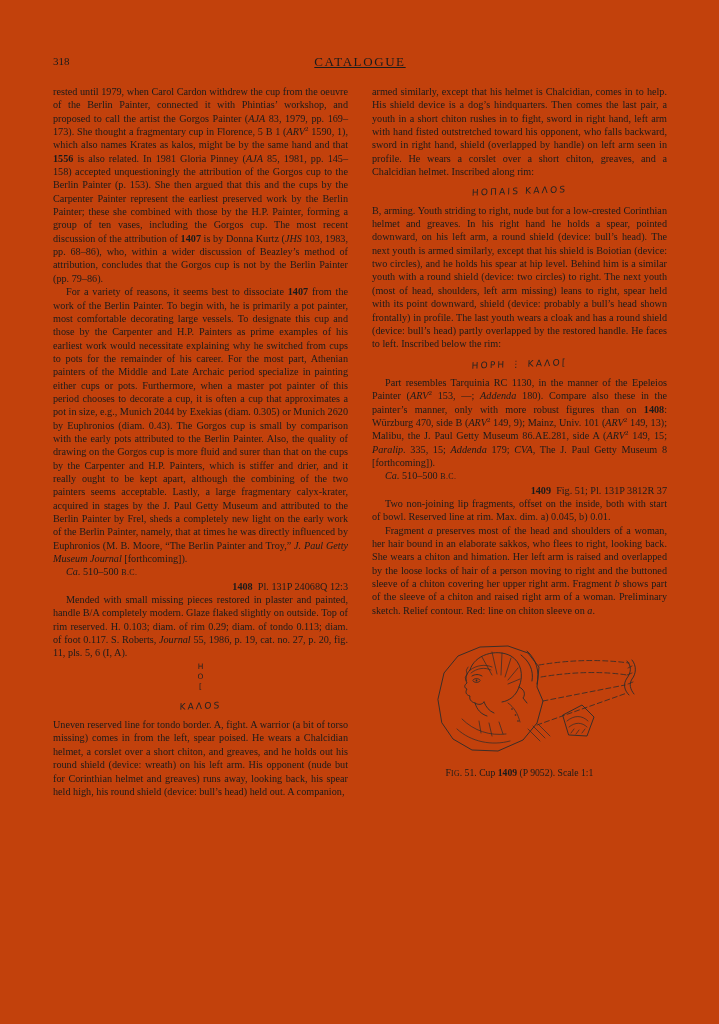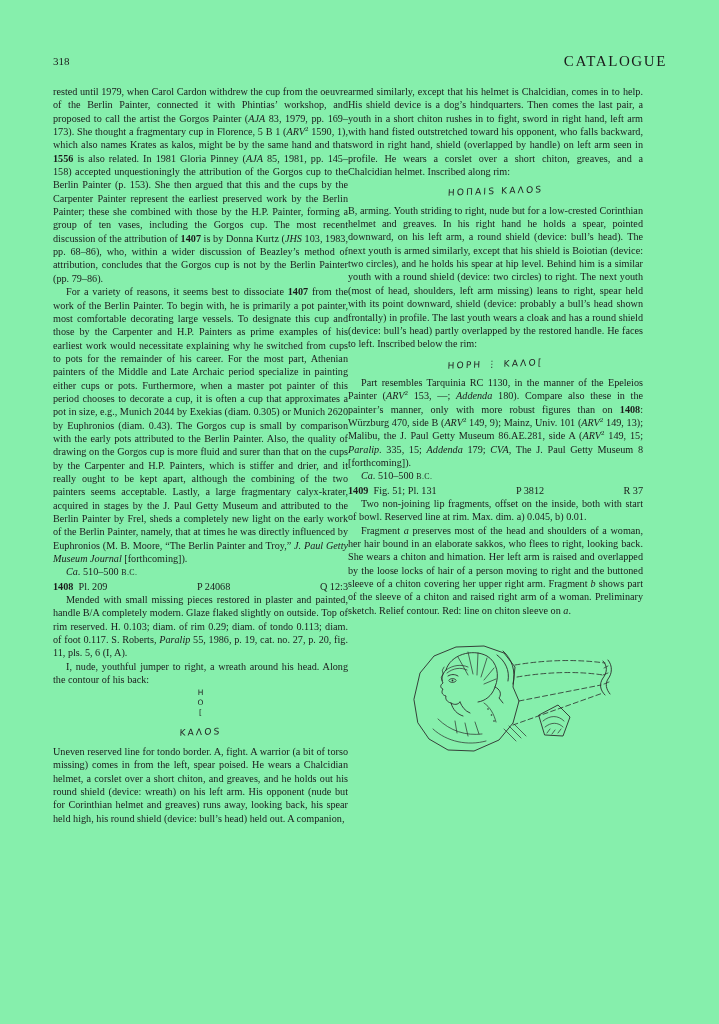--- a/index.html
+++ b/index.html
@@ -1,31 +1,31 @@
 <!DOCTYPE html>
 <html><head>
 <meta charset="utf-8">
 <style>
   html,body{margin:0;padding:0;background:#e8e8e8;}
   .page{
     position:relative;width:719px;height:1024px;margin:0 auto;
-    background:#86efac;color:#1b1b1b;overflow:hidden;
+    background:#c2410c;color:#1b1b1b;overflow:hidden;
     font-family:"Liberation Serif","DejaVu Serif",serif;
     font-size:10.2px;line-height:13.35px;
   }
   .page-header{position:relative;padding:55px 52px 0 53px;height:14px;}
   .page-num{position:absolute;left:53px;top:55px;font-size:11px;}
-  .page-title{display:block;text-align:right;font-size:15px;letter-spacing:1.6px;}
-  .columns{display:flex;padding:16px 52px 0 53px;}
+  .page-title{display:block;text-align:center;font-size:13px;letter-spacing:1.6px;text-decoration:underline;}
+  .columns{display:flex;gap:24px;padding:16px 52px 0 53px;}
   .col{width:295px;}
   .col p{margin:0;text-align:justify;}
   .ind{text-indent:13px;}
   .sc{font-size:0.78em;letter-spacing:0.4px;}
   sup{font-size:7px;line-height:0;vertical-align:super;}
-  .entry-head{display:flex;justify-content:space-between;margin:13px 0 1px 0;}
+  .entry-head{display:flex;justify-content:flex-end;margin:13px 0 1px 0;}
   .entry-head b{font-weight:bold;}
   .inscr{
     font-family:"DejaVu Sans",sans-serif;font-size:9px;letter-spacing:2.2px;
     text-align:center !important;transform:rotate(-2deg) skewX(-4deg);
     margin:7px 0 5px 0 !important;color:#222;
   }
   .inscr-vert-wrap{text-align:center;margin:2px 0 1px 0;line-height:9px;}
   .inscr-vert{
     display:inline-block;writing-mode:vertical-rl;text-orientation:upright;
     font-family:"DejaVu Sans",sans-serif;font-size:7.5px;letter-spacing:1px;color:#222;
@@ -44,27 +44,26 @@
   </div>
 
   <div class="columns">
 
     <div class="col">
       <p>rested until 1979, when Carol Cardon withdrew the cup from the oeuvre of the Berlin Painter, connected it with Phintias’ workshop, and proposed to call the artist the Gorgos Painter (<i>AJA</i> 83, 1979, pp. 169–173).  She thought a fragmentary cup in Florence, 5 B 1 (<i>ARV</i><sup>2</sup> 1590, 1), which also names Krates as kalos, might be by the same hand and that <b>1556</b> is also related.  In 1981 Gloria Pinney (<i>AJA</i> 85, 1981, pp. 145–158) accepted unquestioningly the attribution of the Gorgos cup to the Berlin Painter (p. 153).  She then argued that this and the cups by the Carpenter Painter represent the earliest preserved work by the Berlin Painter; these she combined with those by the H.P. Painter, forming a group of ten vases, including the Gorgos cup.  The most recent discussion of the attribution of <b>1407</b> is by Donna Kurtz (<i>JHS</i> 103, 1983, pp. 68–86), who, within a wider discussion of Beazley’s method of attribution, concludes that the Gorgos cup is not by the Berlin Painter (pp. 79–86).</p>
       <p class="ind">For a variety of reasons, it seems best to dissociate <b>1407</b> from the work of the Berlin Painter.  To begin with, he is primarily a pot painter, most comfortable decorating large vessels.  To designate this cup and those by the Carpenter and H.P. Painters as prime examples of his earliest work would necessitate explaining why he switched from cups to pots for the remainder of his career.  For the most part, Athenian painters of the Middle and Late Archaic period specialize in painting either cups or pots.  Furthermore, when a master pot painter of this period chooses to decorate a cup, it is often a cup that approximates a pot in size, e.g., Munich 2044 by Exekias (diam. 0.305) or Munich 2620 by Euphronios (diam. 0.43).  The Gorgos cup is small by comparison with the early pots attributed to the Berlin Painter.  Also, the quality of drawing on the Gorgos cup is more fluid and surer than that on the cups by the Carpenter and H.P. Painters, which is stiffer and drier, and it really ought to be kept apart, although the combining of the two painters seems acceptable.  Lastly, a large fragmentary calyx-krater, acquired in stages by the J. Paul Getty Museum and attributed to the Berlin Painter by Frel, sheds a completely new light on the early work of the Berlin Painter, namely, that at times he was directly influenced by Euphronios (M. B. Moore, “The Berlin Painter and Troy,” <i>J. Paul Getty Museum Journal</i> [forthcoming]).</p>
       <p class="ind"><i>Ca.</i> 510–500 <span class="sc">B.C.</span></p>
 
       <p class="entry-head">
-        <span><b>1408</b>&nbsp; <span>Pl. 209</span></span>
+        <span><b>1408</b>&nbsp; <span>Pl. 131</span></span>
         <span>P 24068</span>
         <span>Q 12:3</span>
       </p>
 
-      <p class="ind">Mended with small missing pieces restored in plaster and painted, handle B/A completely modern.  Glaze flaked slightly on outside.  Top of rim reserved.  H. 0.103; diam. of rim 0.29; diam. of tondo 0.113; diam. of foot 0.117.  S. Roberts, <i>Paralip</i> 55, 1986, p. 19, cat. no. 27, p. 20, fig. 11, pls. 5, 6 (I, A).</p>
-      <p class="ind">I, nude, youthful jumper to right, a wreath around his head.  Along the contour of his back:</p>
+      <p class="ind">Mended with small missing pieces restored in plaster and painted, handle B/A completely modern.  Glaze flaked slightly on outside.  Top of rim reserved.  H. 0.103; diam. of rim 0.29; diam. of tondo 0.113; diam. of foot 0.117.  S. Roberts, <i>Journal</i> 55, 1986, p. 19, cat. no. 27, p. 20, fig. 11, pls. 5, 6 (I, A).</p>
 
       <div class="inscr-vert-wrap">
         <span class="inscr-vert">ΗΟ[</span>
       </div>
 
       <p class="inscr">ΚΑΛΟS</p>
       <p>Uneven reserved line for tondo border.  A, fight.  A warrior (a bit of torso missing) comes in from the left, spear poised.  He wears a Chalcidian helmet, a corslet over a short chiton, and greaves, and he holds out his round shield (device:  wreath) on his left arm.  His opponent (nude but for Corinthian helmet and greaves) runs away, looking back, his spear held high, his round shield (device:  bull’s head) held out.  A companion,</p>
     </div>
 
     <div class="col">
@@ -124,16 +123,17 @@
 
             <path d="M104 92 L116 104 M109 89 L121 101 M114 87 L126 99" stroke-width="0.7"></path>
 
             <path d="M139 78 L158 68 170 80 163 99 145 98 Z"></path>
             <path d="M143 84 C150 78 158 78 164 84 M145 90 C151 85 158 85 163 90" stroke-width="0.7"></path>
             <path d="M147 96 L150 92 M152 97 L155 93 M158 96 L161 92" stroke-width="0.7"></path>
           </g>
         </svg>
       </div>
 
+      <p class="fig-caption">F<span class="sc">IG</span>. 51.  Cup <b>1409</b> (P 9052).  Scale 1:1</p>
     </div>
 
   </div>
 </div>
 
 </body></html>

